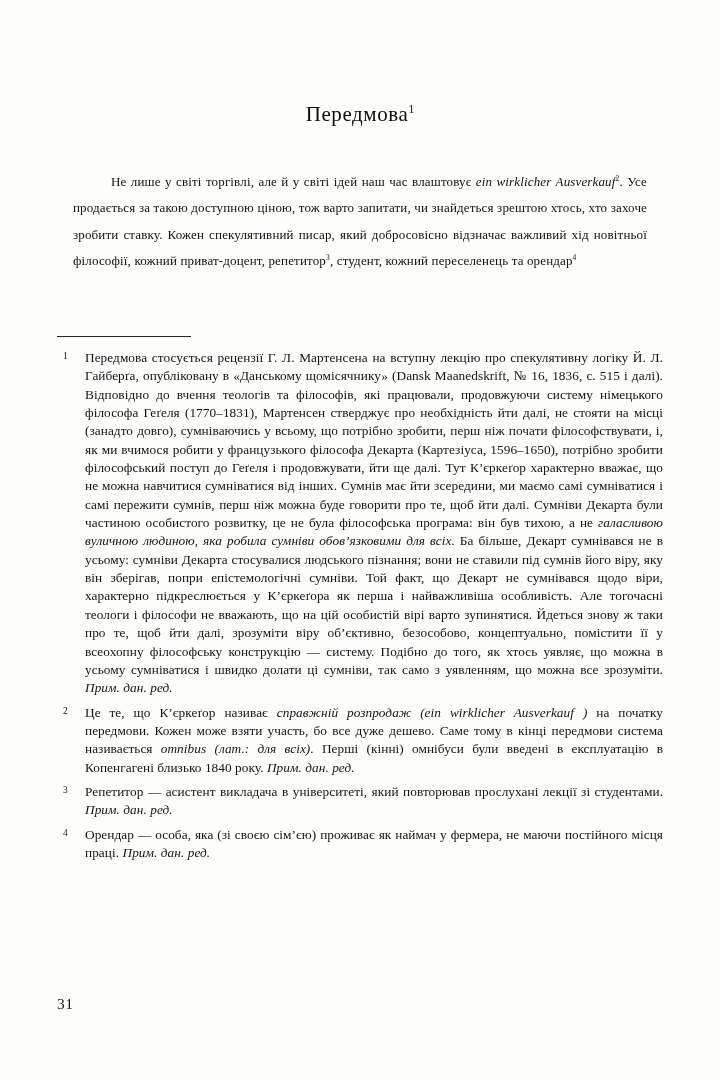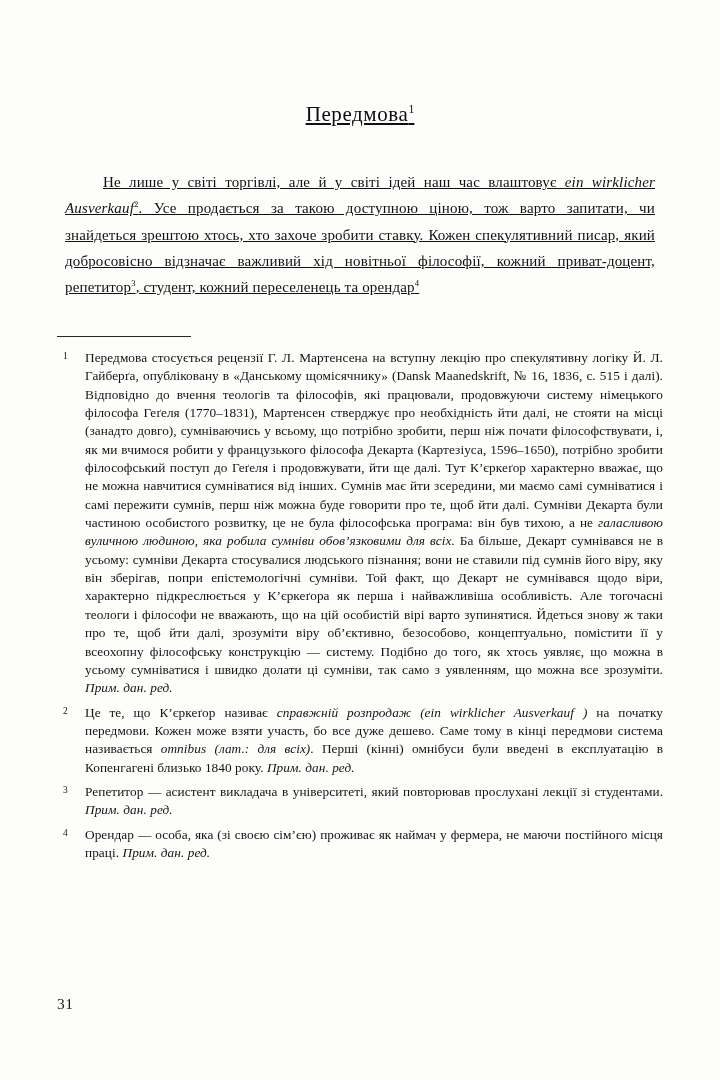--- a/index.html
+++ b/index.html
@@ -23,21 +23,20 @@
   }
 
   
   .content {
     position: absolute;
     left: 57px;
     top: 0;
     width: 606px;
     height: 1080px;
     box-sizing: border-box;
-    text-decoration: underline;
   }
 
   
   .chapter-title {
     text-align: center;
     font-size: 21px;
     font-weight: normal;
     letter-spacing: 0.6px;
     margin: 0;
     padding-top: 104px;
@@ -49,22 +48,22 @@
     vertical-align: super;
     line-height: 0;
     letter-spacing: 0;
   }
 
   
   .body-block {
     margin-top: 44px;
   }
   p.body-par {
-    margin: 8px;
-    font-size: 15px;
+    margin: 16px;
+    font-size: 13px;
     line-height: 26.3px;
     text-align: justify;
     text-indent: 38px;
     letter-spacing: 0.15px;
     color: #111111;
     hyphens: manual;
   }
   p.body-par sup {
     font-size: 0.58em;
     vertical-align: super;

